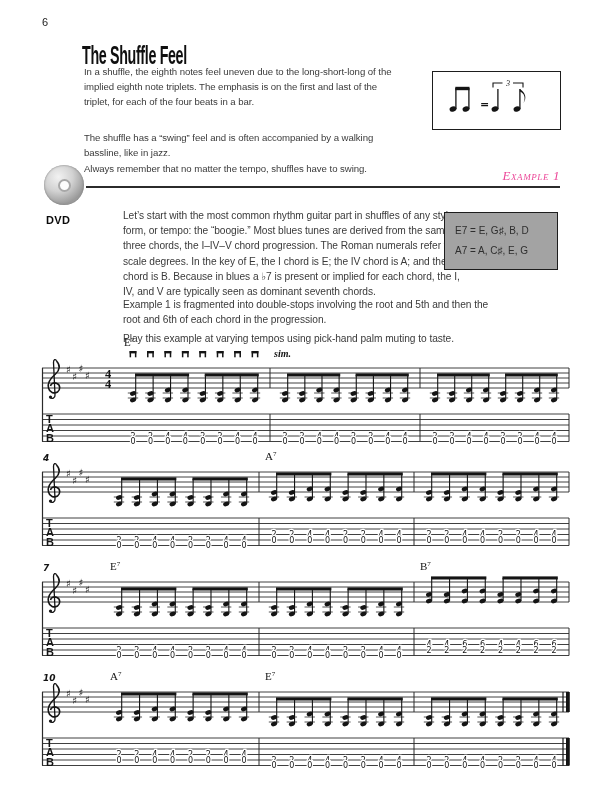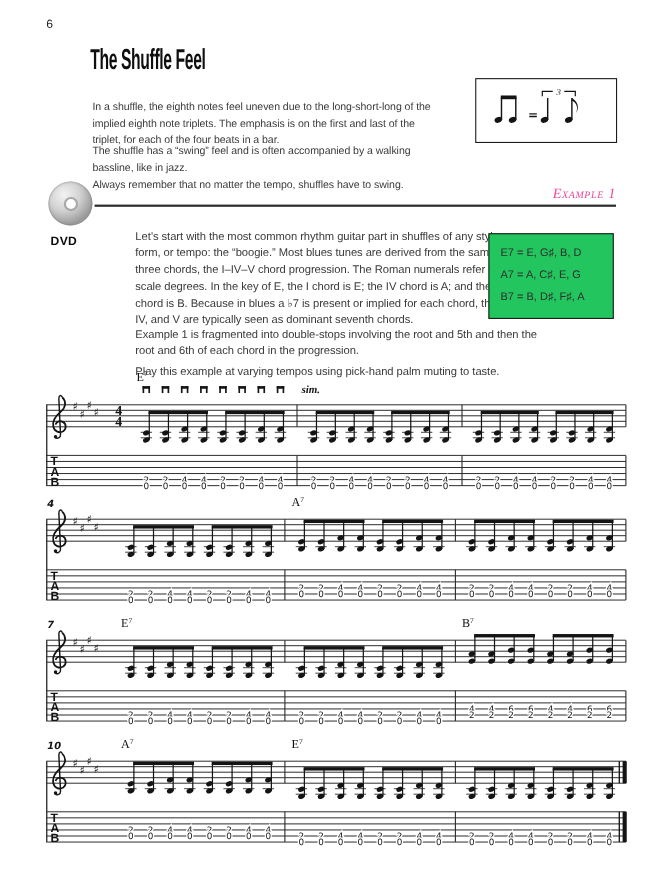--- a/index.html
+++ b/index.html
@@ -4,40 +4,40 @@
 <style>
   html,body{margin:0;padding:0;}
   body{width:600px;height:800px;background:#ffffff;position:relative;overflow:hidden;
        font-family:"Liberation Sans","DejaVu Sans",sans-serif;color:#333;}
   .abs{position:absolute;margin:0;}
   #page-number{left:42px;top:16px;font-size:11px;color:#222;}
   #title{left:82px;top:40px;font-size:21px;font-weight:bold;letter-spacing:-0.5px;color:#0f0f0f;
          transform:scale(0.68,1.25);transform-origin:0 0;white-space:nowrap;}
   .para{font-size:9.6px;line-height:15.2px;white-space:pre-line;color:#3a3a3a;letter-spacing:-0.05px;}
   .para2{font-size:10.2px;line-height:15.2px;white-space:pre-line;color:#3a3a3a;letter-spacing:-0.05px;margin-left:39px;}
-  #p1{left:84px;top:90px;width:370px;}
+  #p1{left:84px;top:64px;width:370px;}
   #p2{left:84px;top:130px;width:370px;}
   #p3{left:84px;top:161px;width:430px;}
   #shuffle-box{left:432px;top:71px;width:127px;height:57px;border:1.6px solid #1d1d1d;background:#fff;}
   #dvd{left:44px;top:165px;width:44px;height:44px;}
   .disc{position:absolute;left:0;top:0;width:40px;height:40px;border-radius:50%;
         background:radial-gradient(circle at 36% 30%,#f2f2f2 0%,#d2d2d2 38%,#9a9a9a 72%,#c2c2c2 100%);
         box-shadow:inset 0 0 2px #6f6f6f;}
   .hole{position:absolute;left:14px;top:14px;width:13px;height:13px;border-radius:50%;
         background:#fdfdfd;border:2.5px solid #a8a8a8;box-sizing:border-box;}
   .dvd-label{position:absolute;left:2px;top:25px;font-size:11px;font-weight:bold;color:#0a0a0a;
         letter-spacing:0.3px;text-shadow:0 0 2px #fff,0 0 3px #fff;margin-top:24px;}
   #example-rule{left:86px;top:186px;width:474px;height:2px;background:#2b2b2b;}
   #example-label{left:440px;top:168px;width:120px;text-align:right;
         font-family:"Liberation Serif","DejaVu Serif",serif;font-style:italic;font-variant:small-caps;
         font-size:13px;letter-spacing:0.6px;color:#ec4899;}
   #bp1{left:84px;top:208px;width:380px;}
   #bp2{left:84px;top:297px;width:500px;}
   #bp3{left:84px;top:331px;width:500px;}
-  #chord-box{left:444px;top:212px;width:102px;border:1.6px solid #1d1d1d;background:#22c55e;
+  #chord-box{left:444px;top:212px;width:102px;border:1.6px solid #1d1d1d;background:#a3a3a3;
         padding:8px 0 8px 10px;font-size:10px;line-height:20px;color:#2e2e2e;white-space:nowrap;}
   #notation{position:absolute;left:0;top:0;width:600px;height:800px;}
   #notation svg{position:absolute;left:40px;}
 </style>
 </head>
 <body>
 
 <span class="abs" id="page-number">6</span>
 
 <h1 class="abs" id="title">The Shuffle Feel</h1>
@@ -79,21 +79,20 @@
 <p class="abs para2" id="bp1">Let’s start with the most common rhythm guitar part in shuffles of any style,
 form, or tempo: the “boogie.” Most blues tunes are derived from the same
 three chords, the I–IV–V chord progression. The Roman numerals refer to
 scale degrees. In the key of E, the I chord is E; the IV chord is A; and the V
 chord is B. Because in blues a ♭7 is present or implied for each chord, the I,
 IV, and V are typically seen as dominant seventh chords.</p>
 
 <div class="abs" id="chord-box">
   <div>E7 = E, G♯, B, D</div>
   <div>A7 = A, C♯, E, G</div>
-  <div>B7 = B, D♯, F♯, A</div>
 </div>
 
 <p class="abs para2" id="bp2">Example 1 is fragmented into double-stops involving the root and 5th and then the
 root and 6th of each chord in the progression.</p>
 <p class="abs para2" id="bp3">Play this example at varying tempos using pick-hand palm muting to taste.</p>
 
 <div id="notation">
     <svg width="532" height="114" style="top:334px">
       <line x1="2" y1="34" x2="529" y2="34" stroke="#2a2a2a" stroke-width="0.9"></line>
       <line x1="2" y1="39" x2="529" y2="39" stroke="#2a2a2a" stroke-width="0.9"></line>

